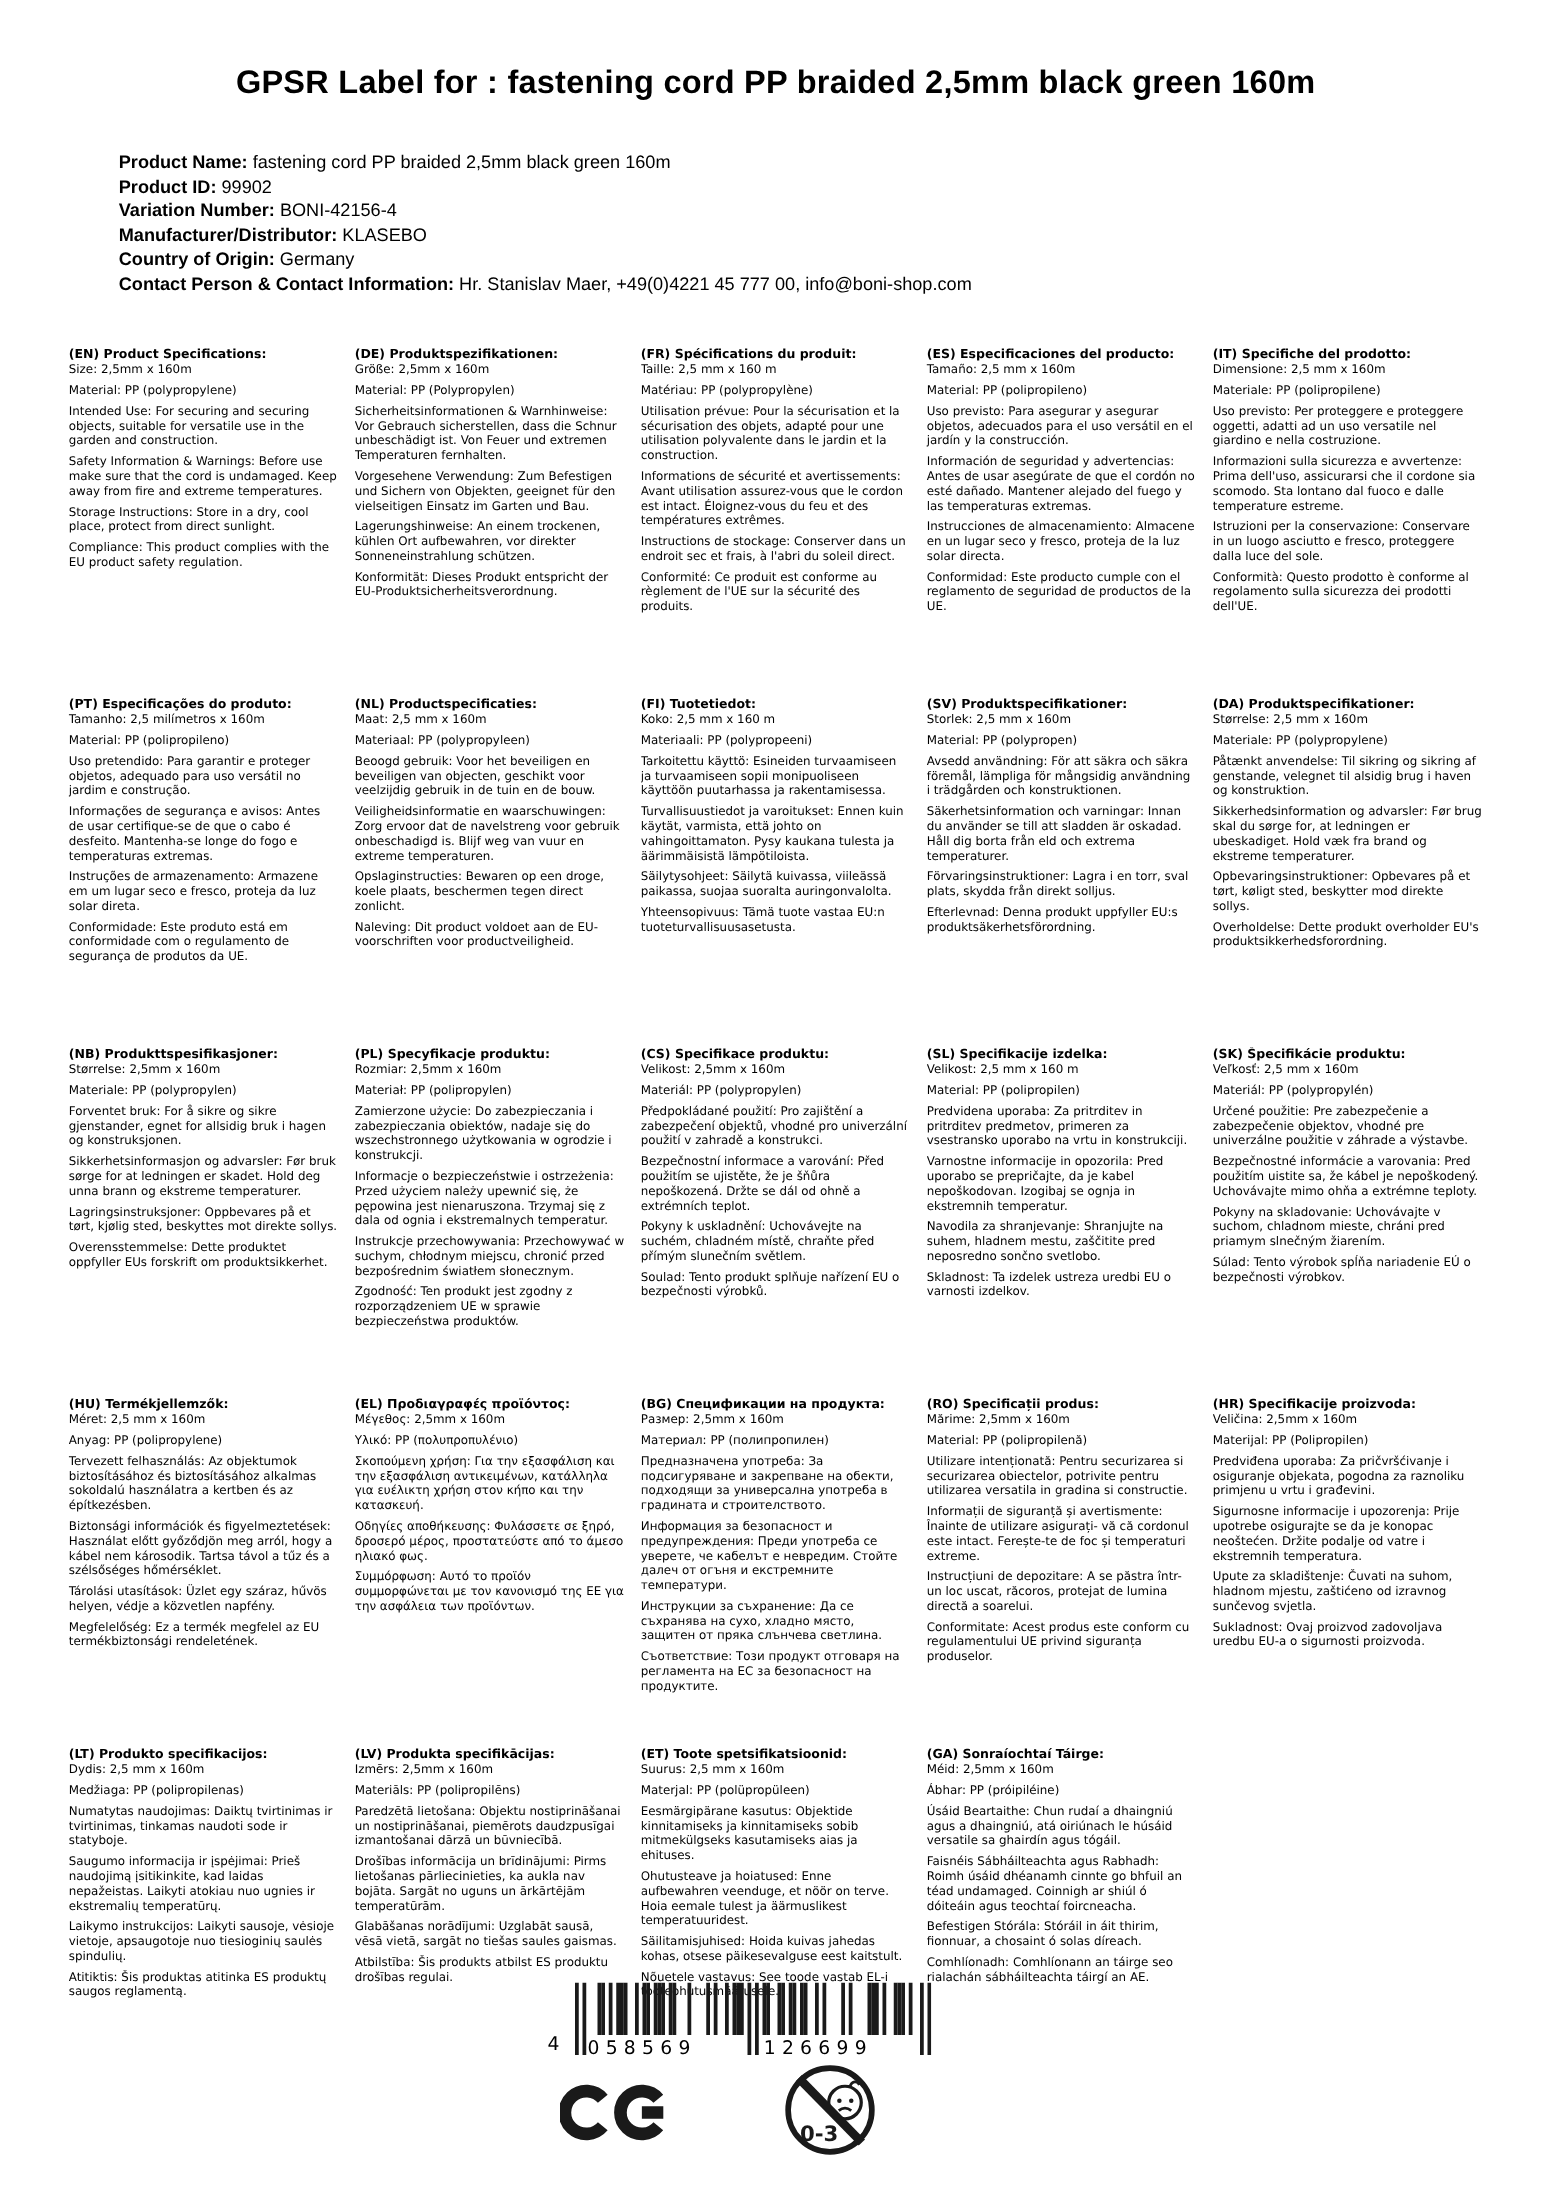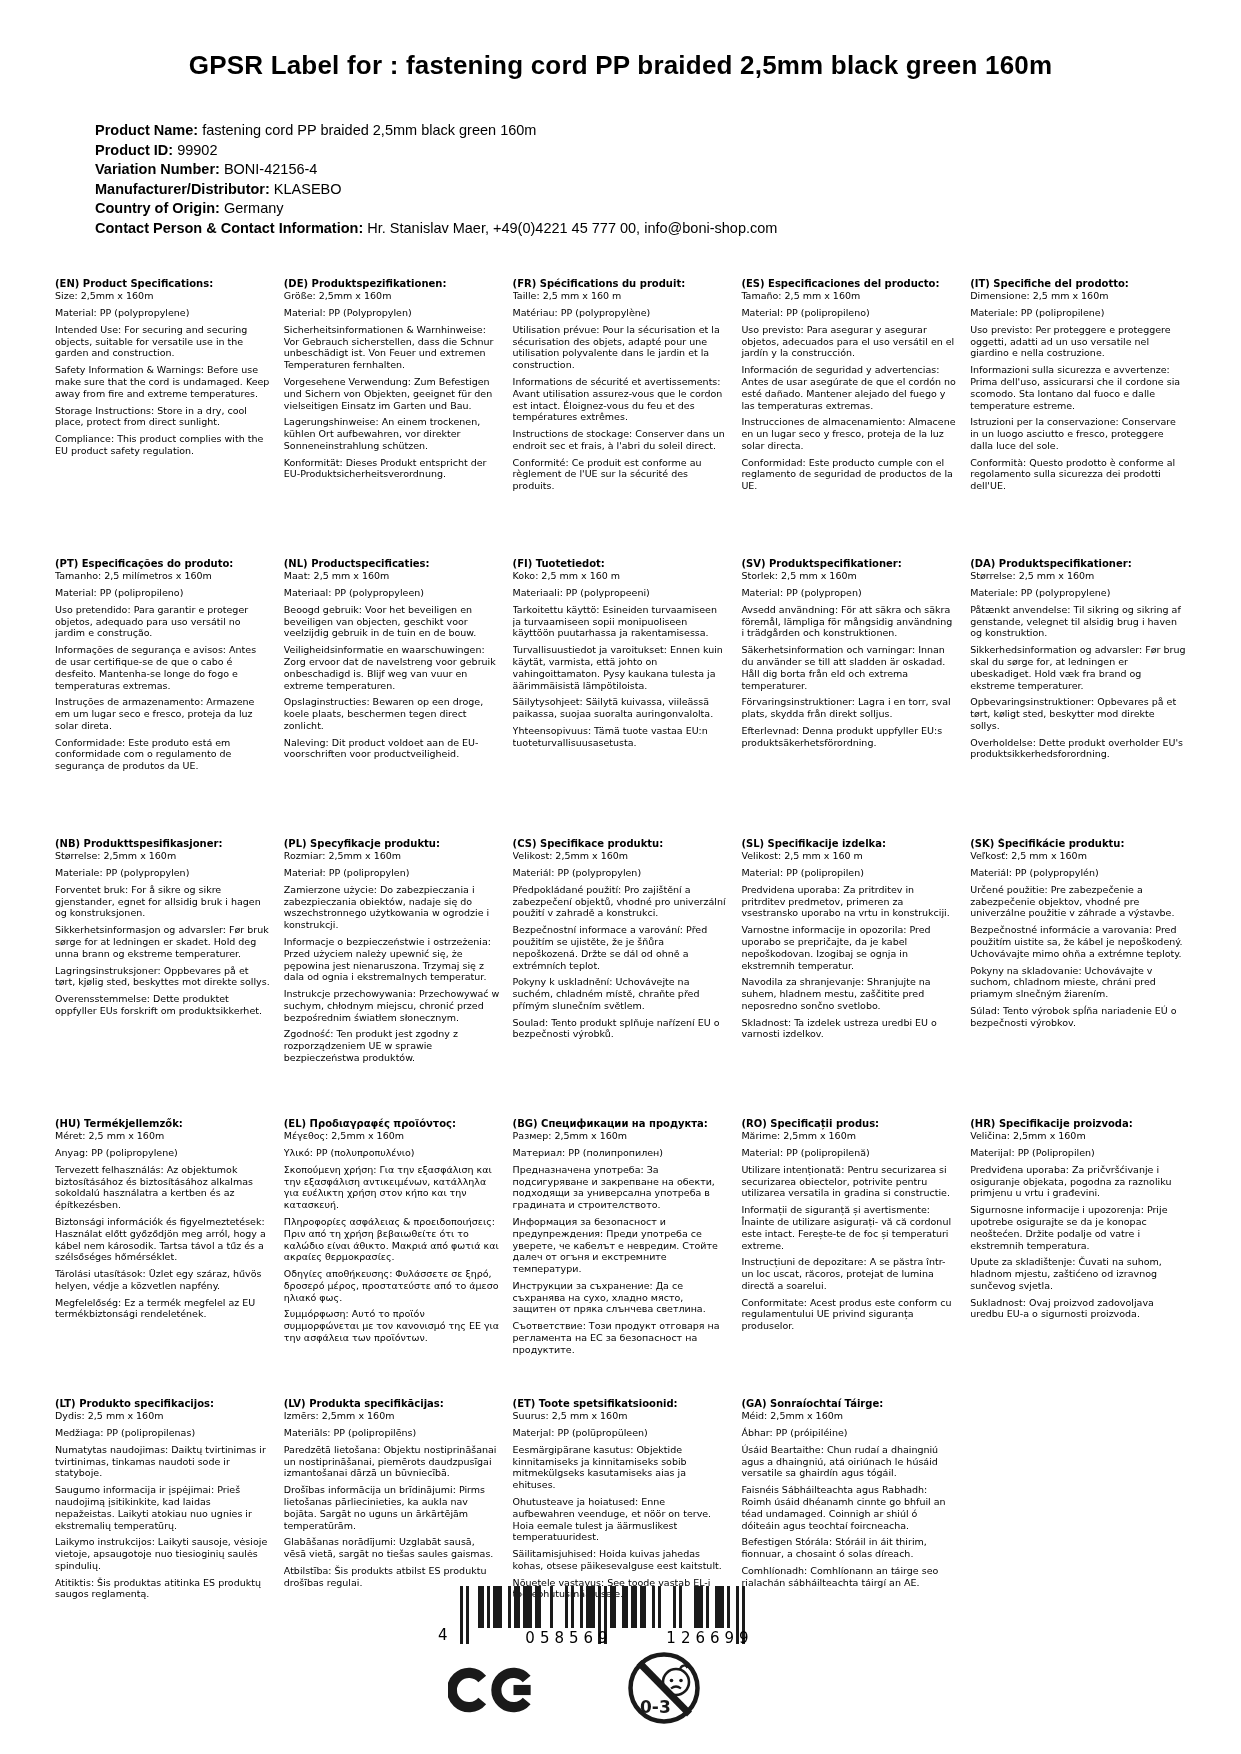--- a/index.html
+++ b/index.html
@@ -20,21 +20,21 @@
     display:grid; grid-template-columns:repeat(5, 1fr); column-gap:13px;
     grid-auto-rows:280px;
   }
   .spec { font-size:9.5px; line-height:1.24; overflow:hidden; overflow-wrap:break-word; }
   .spec-h { font-weight:bold; font-size:10px; margin:0; }
   .spec p { margin:0 0 5px 0; }
   .spec p.first { margin-bottom:5px; }
   .barcode-wrap { position:absolute; left:438px; top:1586px; width:312px; height:64px; }
   .bc-lead { position:absolute; left:0; top:40px; font-size:15px; }
   .bc-svg { position:absolute; left:22px; top:0; }
-  .bc-digits { position:absolute; top:43px; width:126px; text-align:center; font-size:15px; letter-spacing:5px;margin-left:36px; }
+  .bc-digits { position:absolute; top:43px; width:126px; font-size:15px; letter-spacing:5px; }
   .bc-left  { left:32px; }
   .bc-right { left:173px; }
   .ce-svg  { position:absolute; left:448px; top:1660px; }
   .age-svg { position:absolute; left:626px; top:1650px; }
 </style>
 </head>
 <body>
 
 <div class="page">
 
@@ -192,21 +192,20 @@
         <p>Tervezett felhasználás: Az objektumok biztosításához és biztosításához alkalmas sokoldalú használatra a kertben és az építkezésben.</p>
         <p>Biztonsági információk és figyelmeztetések: Használat előtt győződjön meg arról, hogy a kábel nem károsodik. Tartsa távol a tűz és a szélsőséges hőmérséklet.</p>
         <p>Tárolási utasítások: Üzlet egy száraz, hűvös helyen, védje a közvetlen napfény.</p>
         <p>Megfelelőség: Ez a termék megfelel az EU termékbiztonsági rendeletének.</p>
       </div>
       <div class="spec">
         <div class="spec-h">(EL) Προδιαγραφές προϊόντος:</div>
         <p class="first">Μέγεθος: 2,5mm x 160m</p>
         <p>Υλικό: PP (πολυπροπυλένιο)</p>
         <p>Σκοπούμενη χρήση: Για την εξασφάλιση και την εξασφάλιση αντικειμένων, κατάλληλα για ευέλικτη χρήση στον κήπο και την κατασκευή.</p>
-        <p>Πληροφορίες ασφάλειας &amp; προειδοποιήσεις: Πριν από τη χρήση βεβαιωθείτε ότι το καλώδιο είναι άθικτο. Μακριά από φωτιά και ακραίες θερμοκρασίες.</p>
         <p>Οδηγίες αποθήκευσης: Φυλάσσετε σε ξηρό, δροσερό μέρος, προστατεύστε από το άμεσο ηλιακό φως.</p>
         <p>Συμμόρφωση: Αυτό το προϊόν συμμορφώνεται με τον κανονισμό της ΕΕ για την ασφάλεια των προϊόντων.</p>
       </div>
       <div class="spec">
         <div class="spec-h">(BG) Спецификации на продукта:</div>
         <p class="first">Размер: 2,5mm x 160m</p>
         <p>Материал: PP (полипропилен)</p>
         <p>Предназначена употреба: За подсигуряване и закрепване на обекти, подходящи за универсална употреба в градината и строителството.</p>
         <p>Информация за безопасност и предупреждения: Преди употреба се уверете, че кабелът е невредим. Стойте далеч от огъня и екстремните температури.</p>
         <p>Инструкции за съхранение: Да се съхранява на сухо, хладно място, защитен от пряка слънчева светлина.</p>

